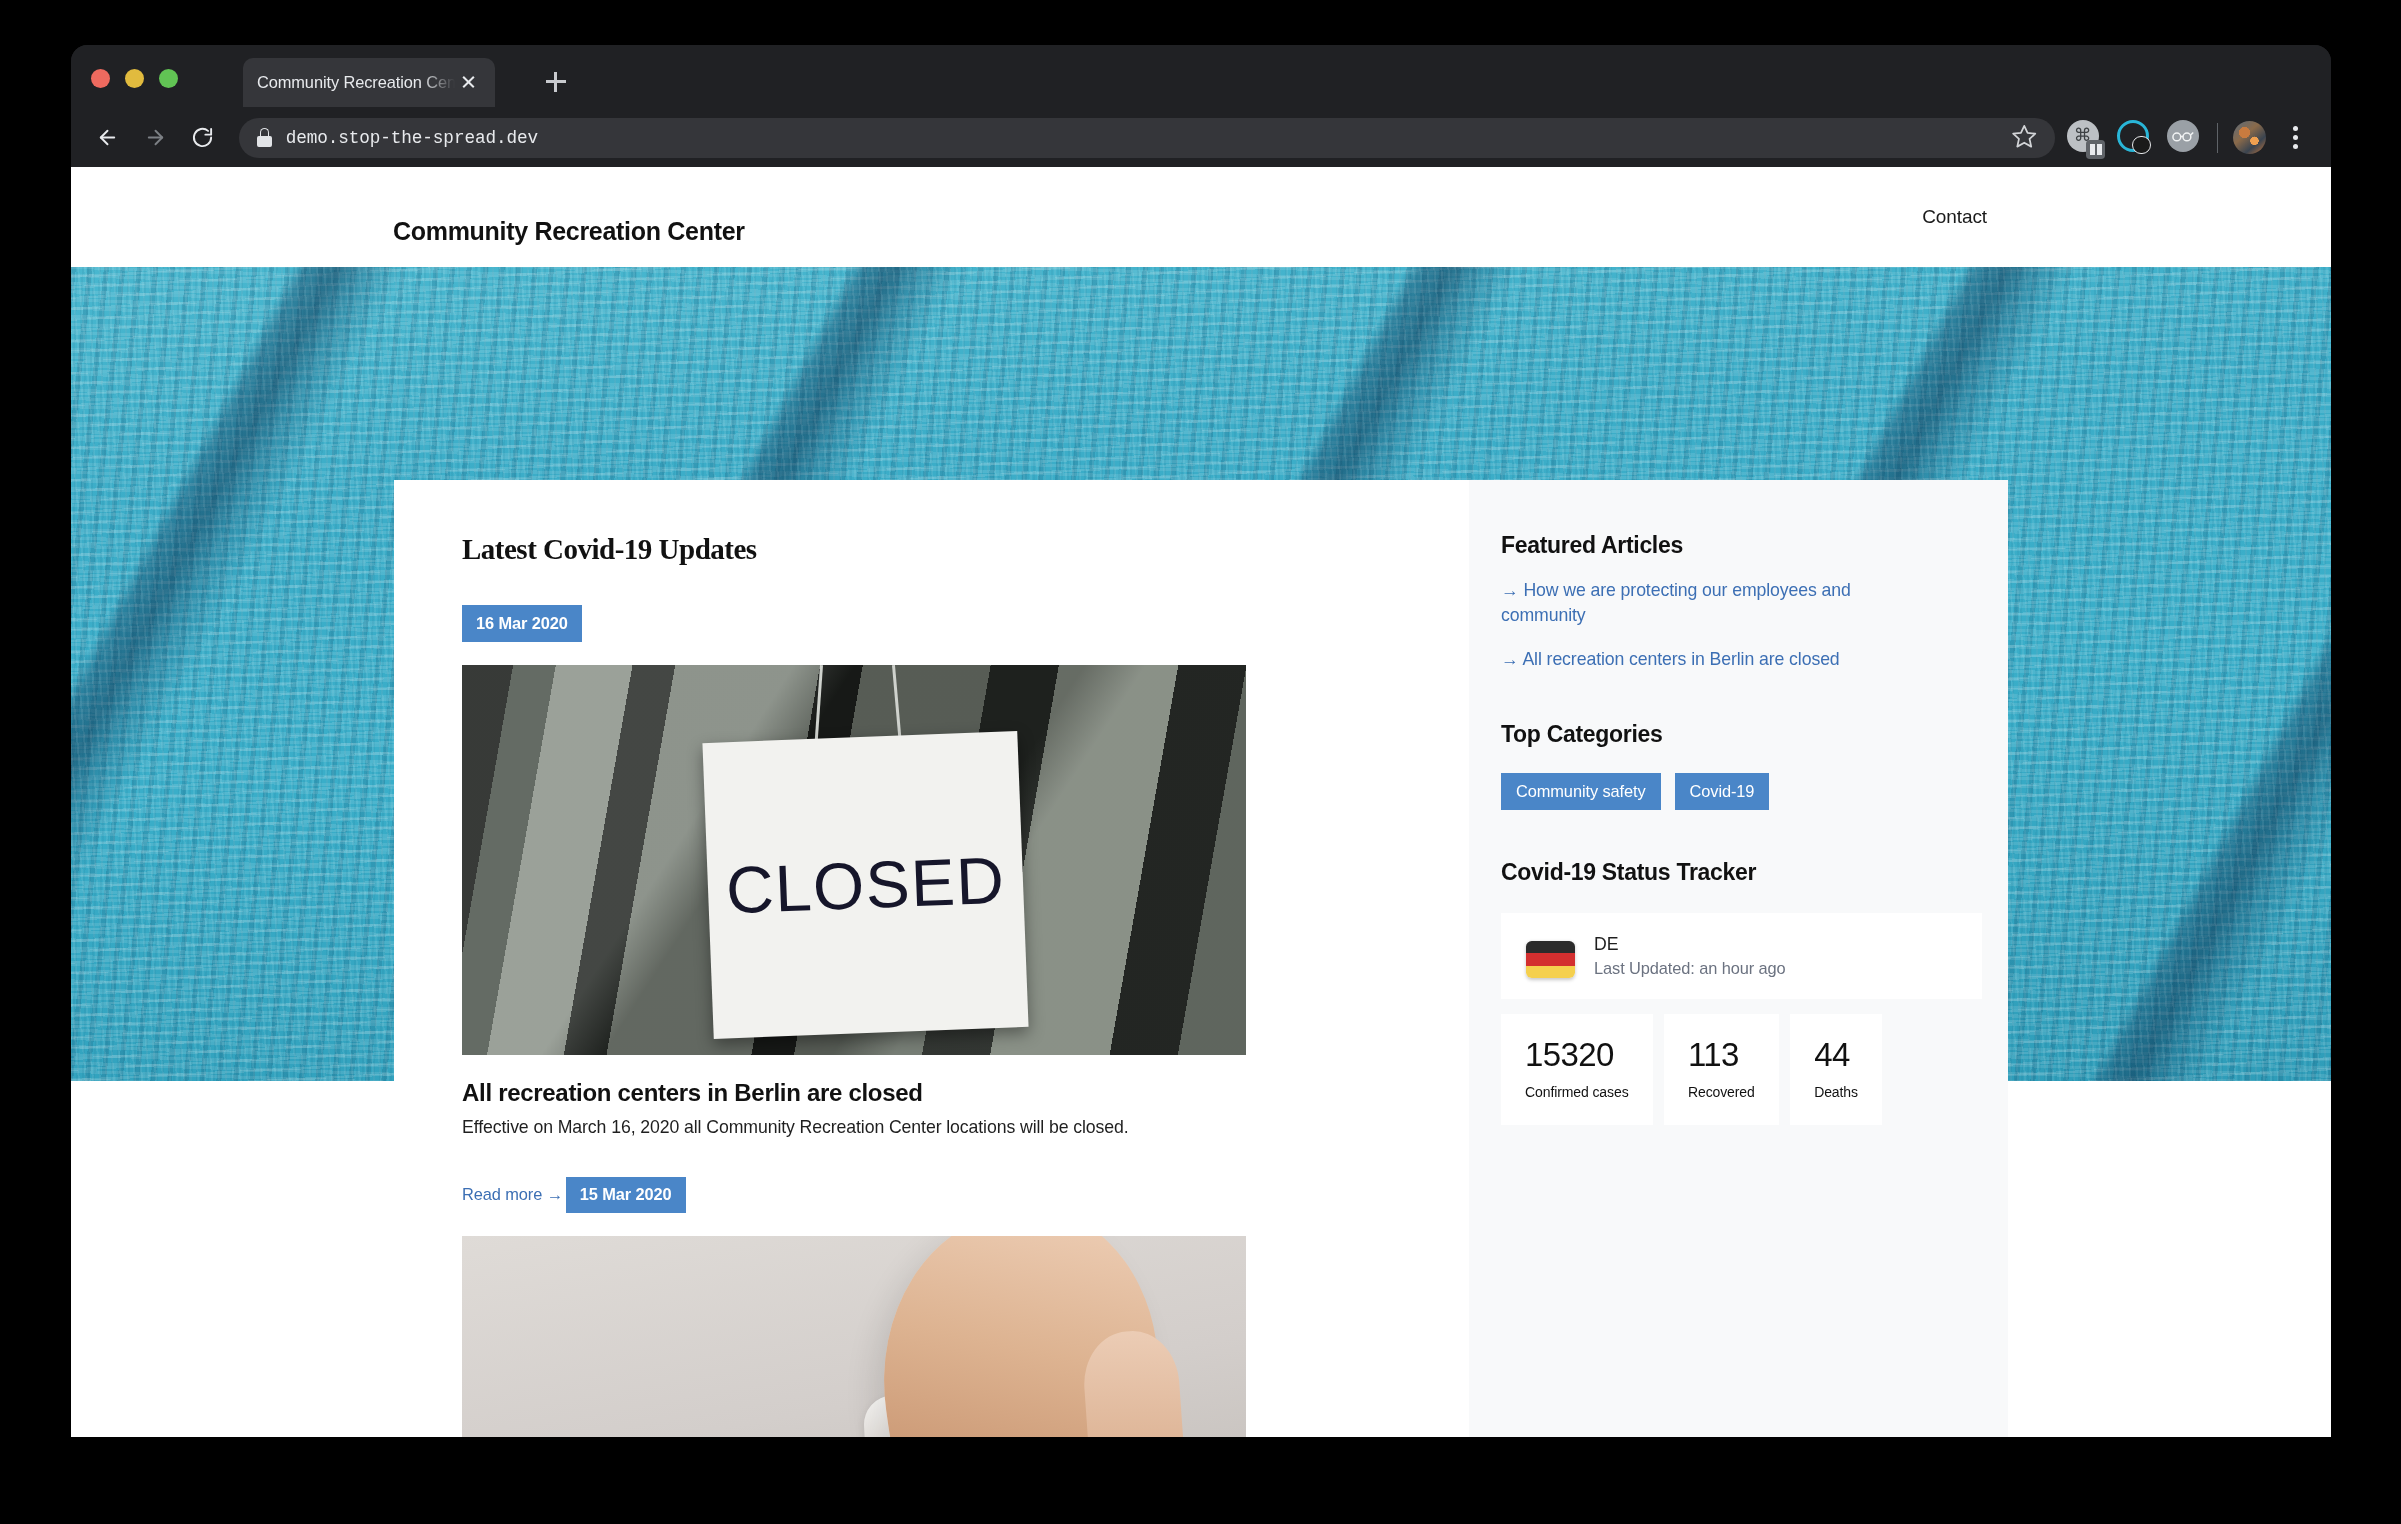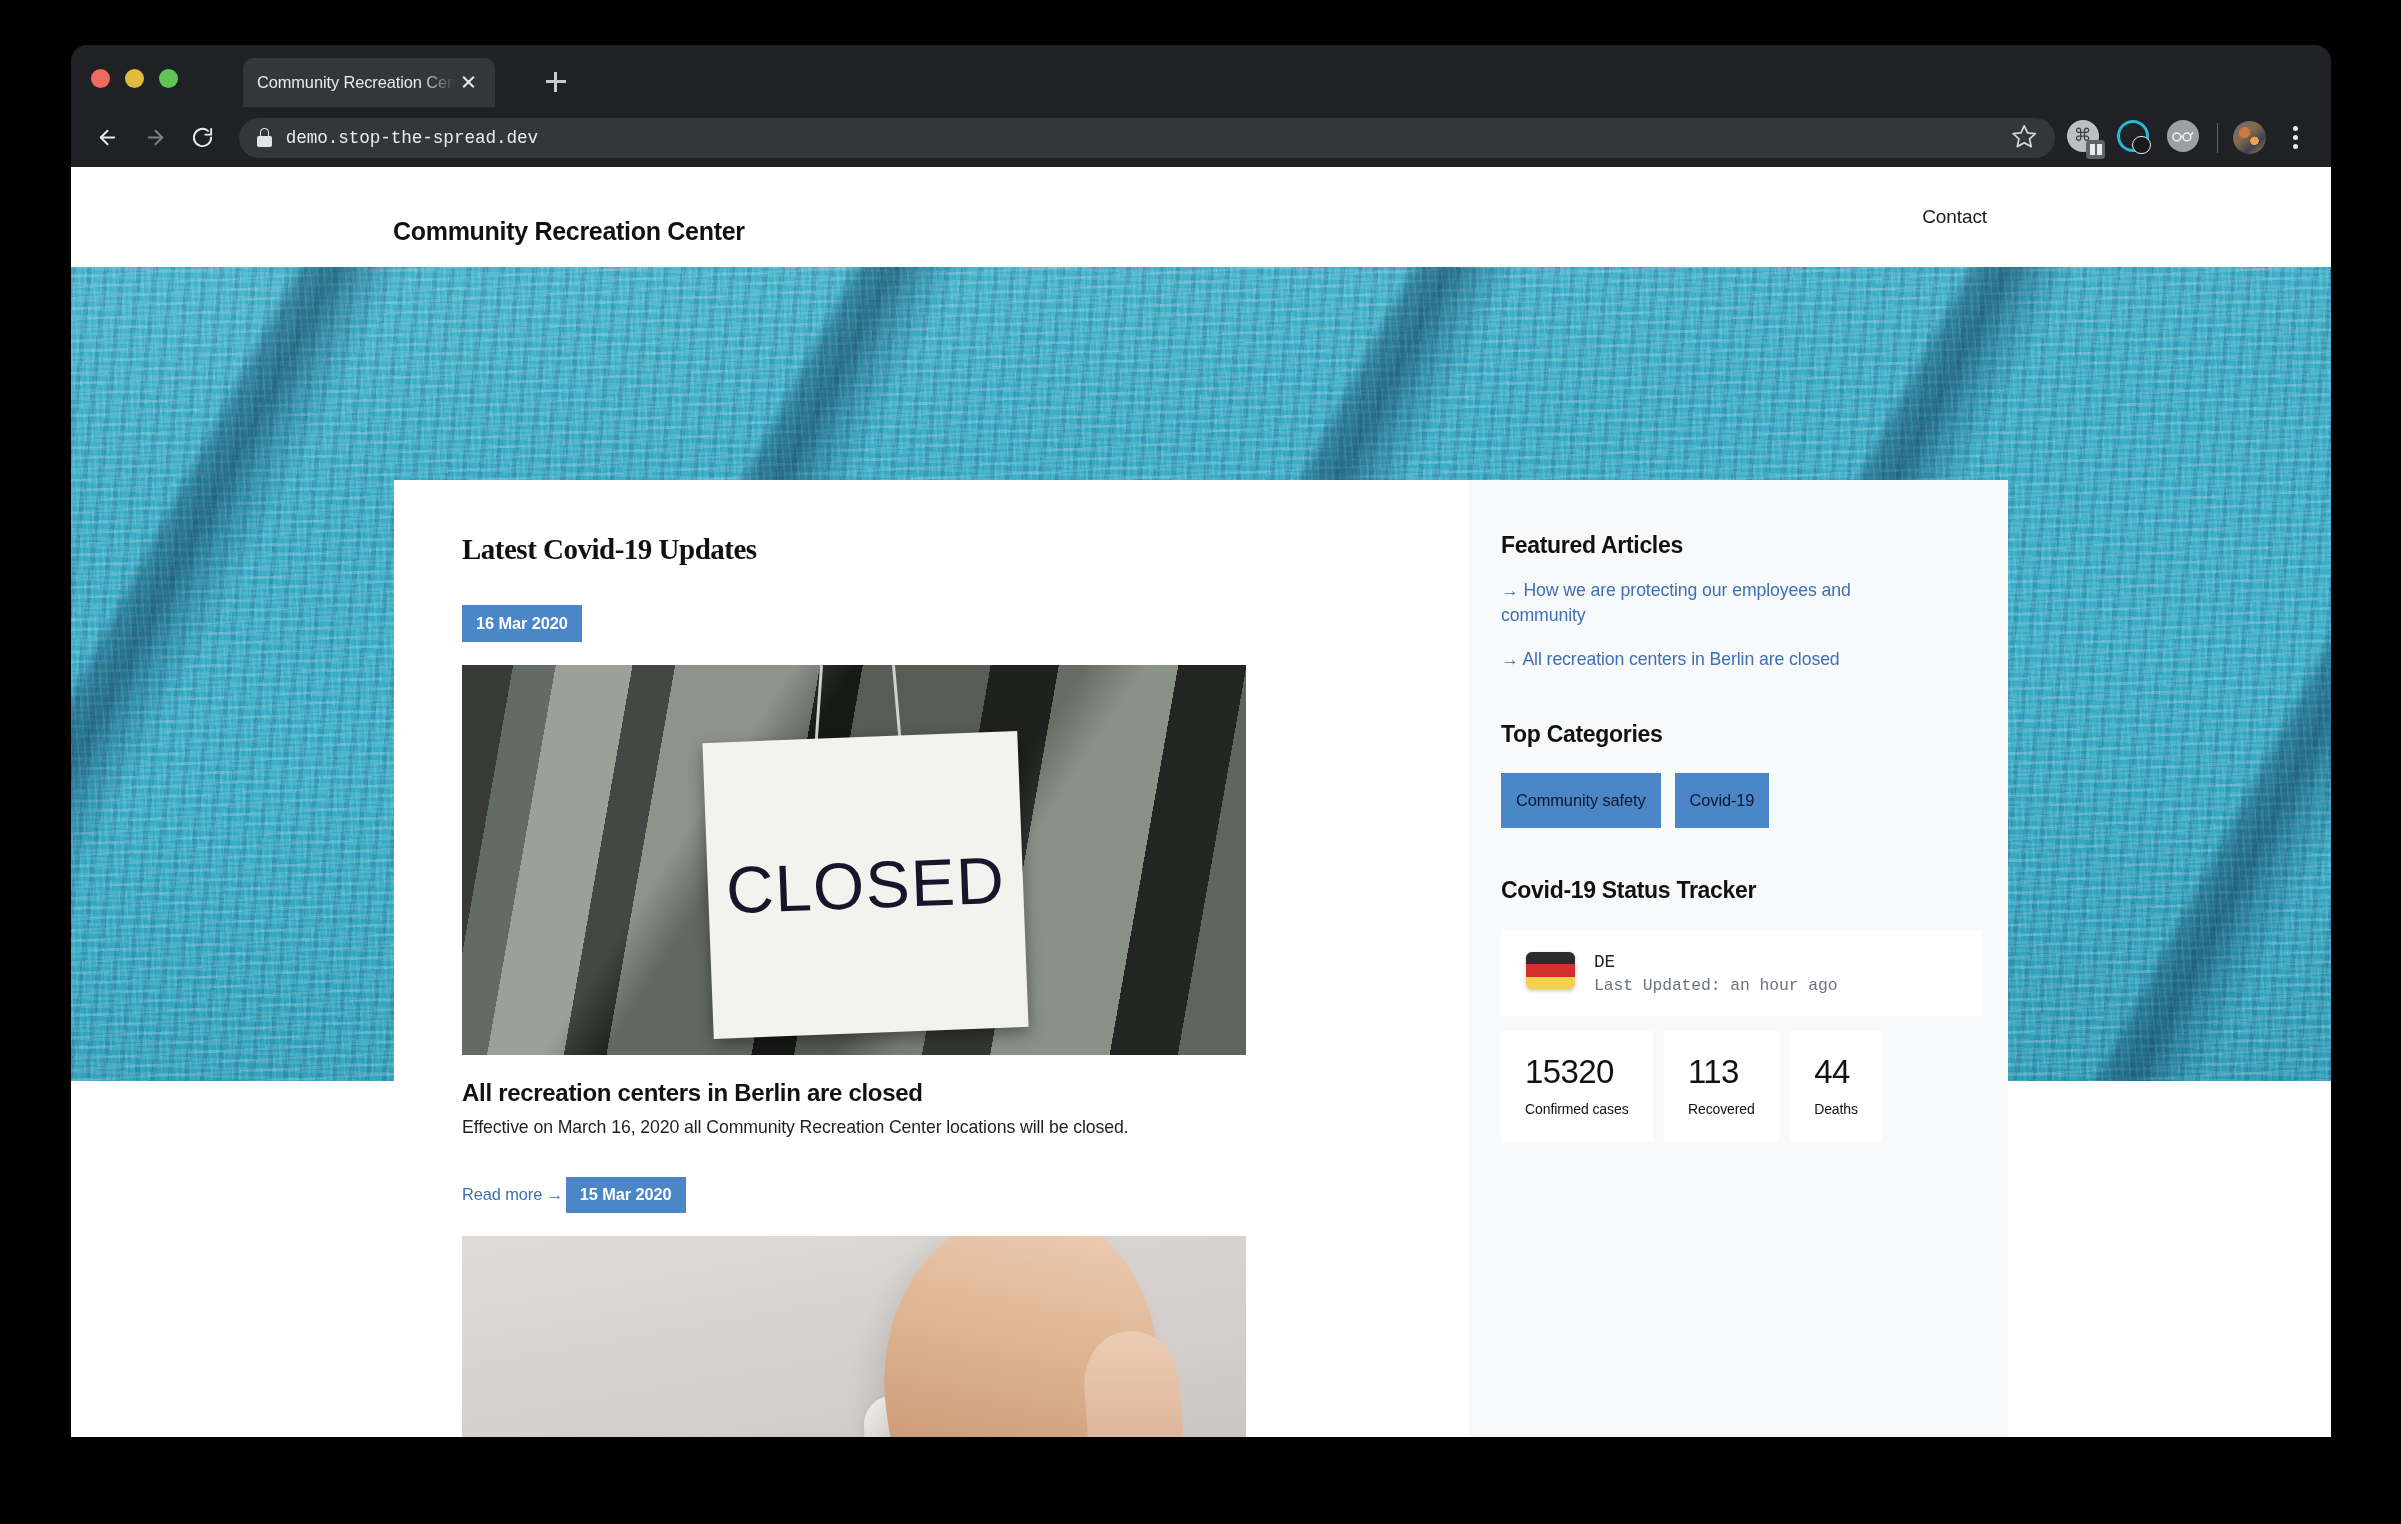--- a/index.html
+++ b/index.html
@@ -246,28 +246,28 @@
   .readmore  { font-size: 16.4px; color: #3c6fb4; margin-top: 24px; display: inline-block; cursor: pointer; letter-spacing: -0.1px; }
 
   
   .side-h { font-size: 23px; font-weight: bold; color: #111; letter-spacing: -0.3px; }
   .side-link {
     display: block; font-size: 17.7px; color: #3c6fb4; margin-top: 19px;
     line-height: 1.42; cursor: pointer; letter-spacing: -0.1px; max-width: 404px;
   }
   .tags { display: flex; gap: 14px; margin-top: 25px; }
   .tag {
-    background: #4a86c8; color: #0f172a; font-size: 16.4px; padding: 18px 15px; cursor: pointer;
+    background: #4a86c8; color: #ffffff; font-size: 16.4px; padding: 9px 15px; cursor: pointer;
     letter-spacing: -0.1px;
   }
   .sec-gap { margin-top: 49px; }
 
   .tracker-card {
     margin-top: 26.5px; background: #fff; width: 481px; padding: 21.4px 25px;
-    display: flex; align-items: flex-start; gap: 19px; font-family: Liberation Mono, monospace;
+    display: flex; align-items: flex-end; gap: 19px;
   }
   .flag {
     width: 49px; height: 37px; border-radius: 5.7px; overflow: hidden; flex: 0 0 49px;
     box-shadow: 0 1.3px 3.8px rgba(0,0,0,0.22);
     background: linear-gradient(#2b2b2b 0 33.33%, #d32f2f 33.33% 66.66%, #f5d04e 66.66% 100%);
   }
   .tracker-code { font-size: 17.7px; color: #1f1f1f; letter-spacing: -0.1px; }
   .tracker-upd  { font-size: 16.4px; color: #6b7280; margin-top: 3.8px; letter-spacing: -0.1px; }
 
   .stats { display: flex; gap: 11.4px; margin-top: 15px; }

